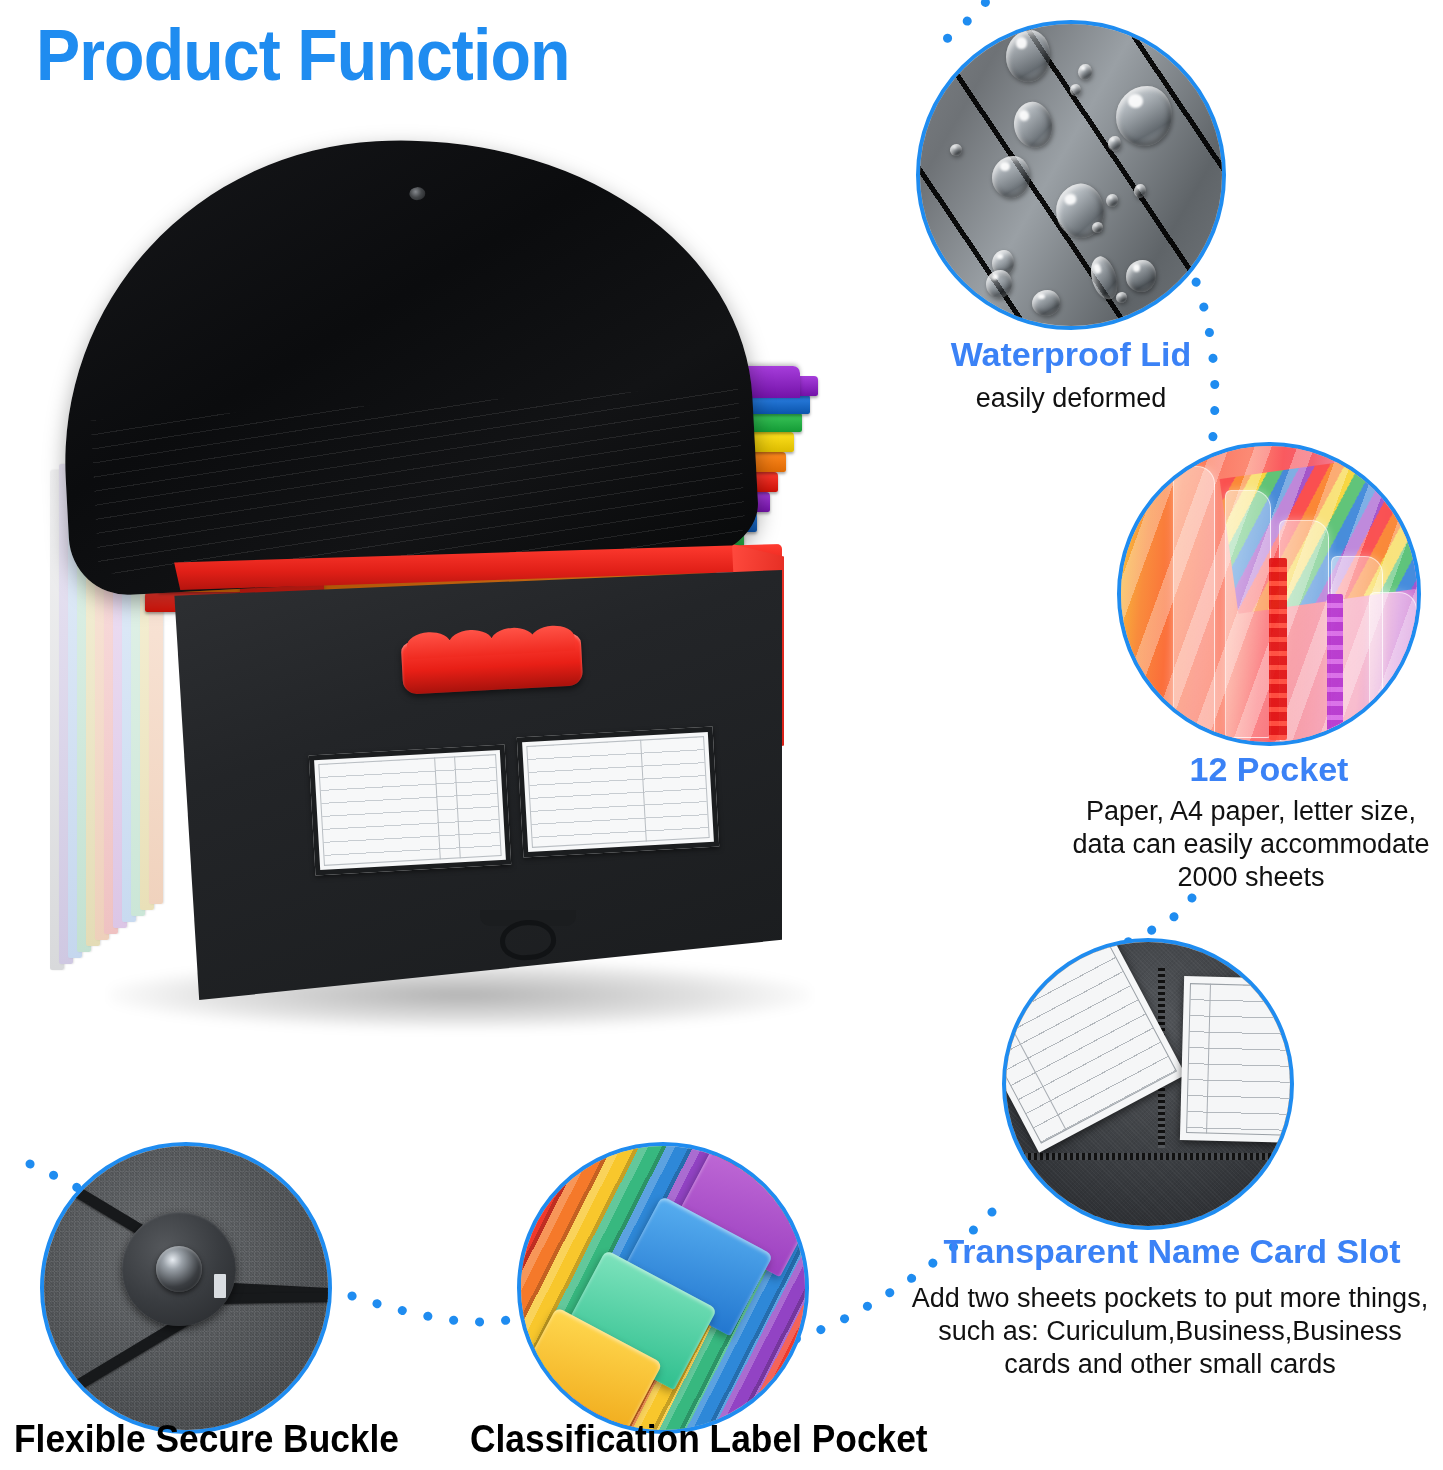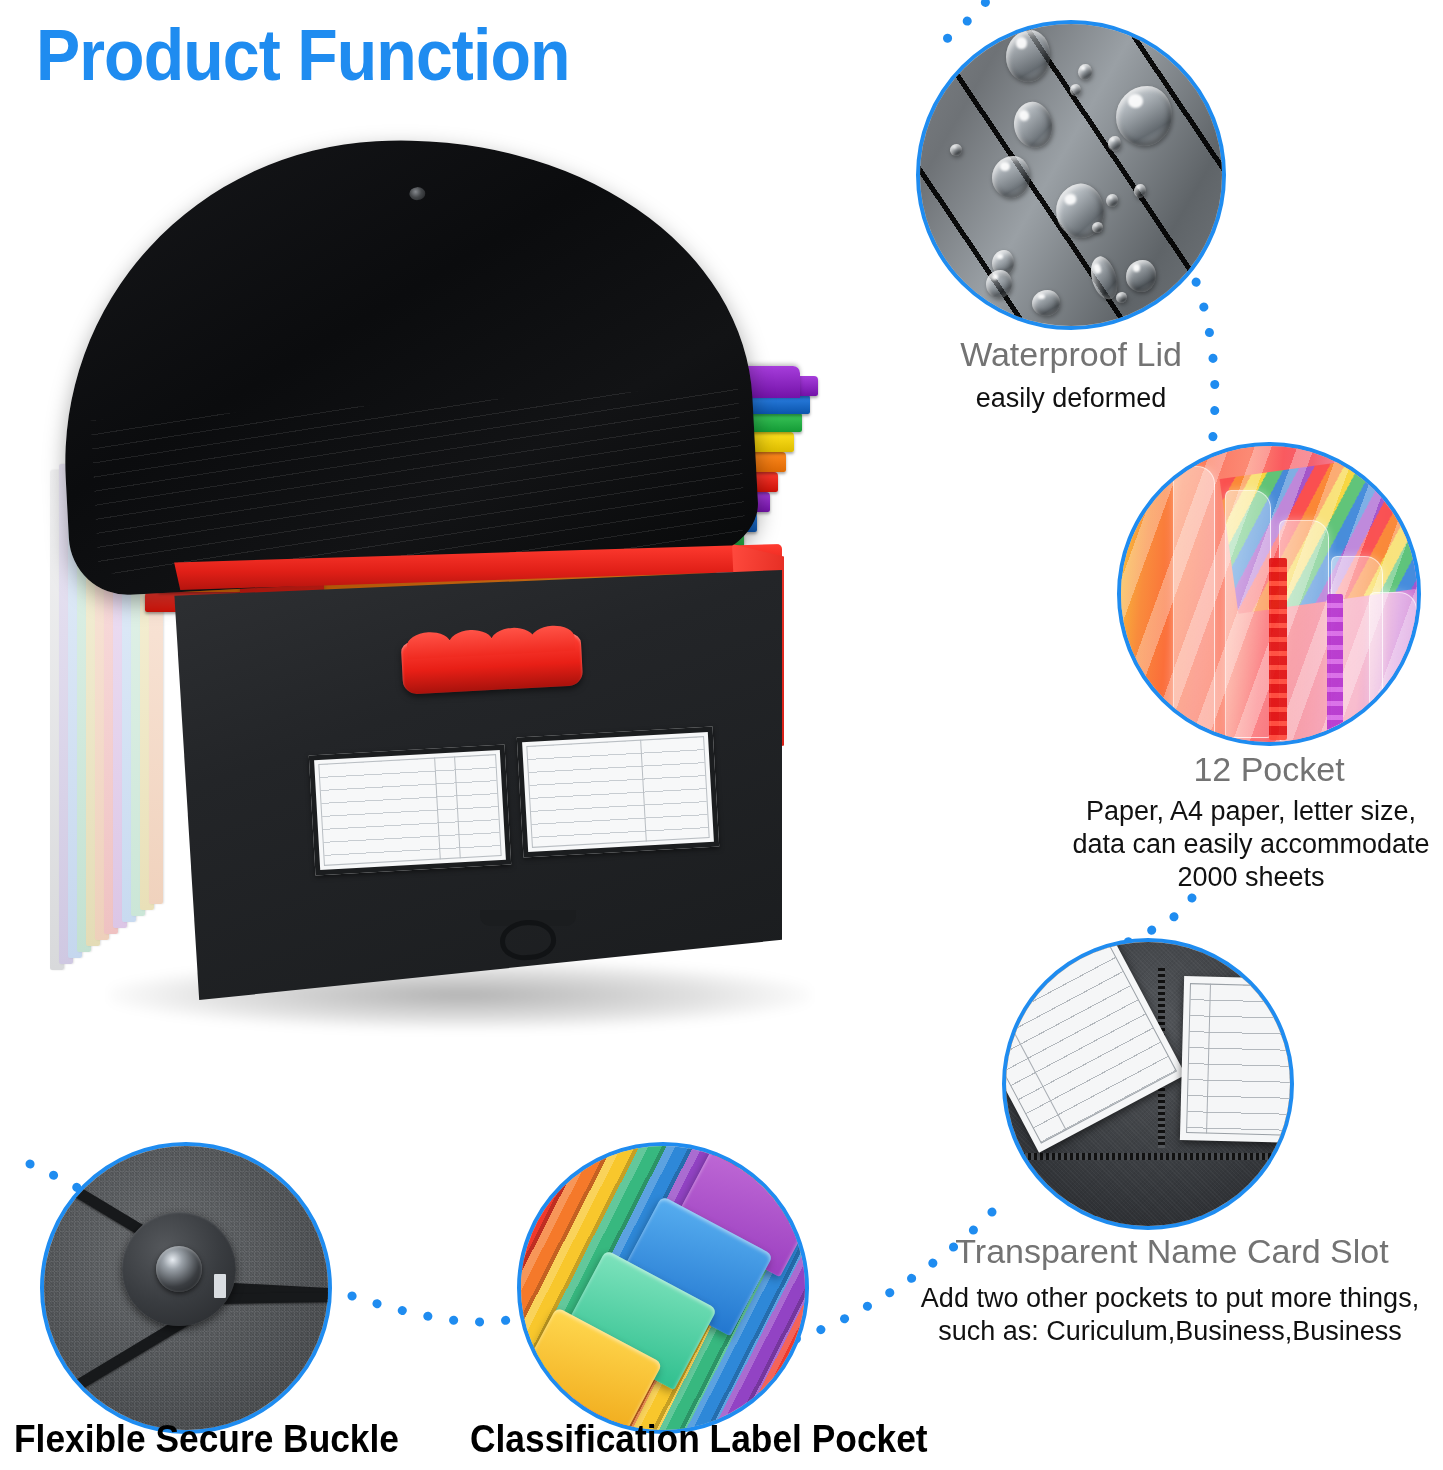--- a/index.html
+++ b/index.html
@@ -170,21 +170,21 @@
     position:absolute;
     border-radius:7px 7px 3px 3px;
     box-shadow:0 4px 9px rgba(0,0,0,.32), inset 0 2px 4px rgba(255,255,255,.5);
   }
 
   
   .dots { position:absolute; left:0; top:0; width:1443px; height:1470px; pointer-events:none; }
 
   
   .callout-head {
-    position:absolute; font-weight:normal; color:#737373;
+    position:absolute; font-weight:bold; color:#3b82f6;
     text-align:center; white-space:nowrap;
   }
   .callout-body {
     position:absolute; color:#111; text-align:center;
     line-height:1.22;
   }
   .bottom-label {
     position:absolute; font-weight:bold; color:#000;
     white-space:nowrap; transform:scaleX(.93); transform-origin:left center;
   }
@@ -449,22 +449,23 @@
       </div>
       <div class="nc-card" style="left:176px; top:36px; width:158px; height:164px; transform:rotate(1.5deg);">
         <div class="lines"></div>
           <div class="vline" style="left:26px;"></div>
       </div>
     </div>
   </div>
 
   <div class="callout-head" style="left:900px; top:1232px; width:544px; font-size:34px;">Transparent Name Card Slot</div>
   <div class="callout-body" style="left:896px; top:1282px; width:548px; font-size:27px;">
-    <div>Add two other pockets to put more things,</div>
+    <div>Add two sheets pockets to put more things,</div>
     <div>such as: Curiculum,Business,Business</div>
+    <div>cards and other small cards</div>
   </div>
 
   <div class="circle" style="left:40px; top:1142px; width:292px; height:292px;">
     <div class="photo">
       <div class="bk-bg"></div>
       <div class="bk-tex"></div>
       <div class="bk-cord" style="left:16px;  top:30px;  width:150px; height:11px; transform:rotate(31deg); transform-origin:left center;"></div>
       <div class="bk-cord" style="left:20px;  top:242px; width:150px; height:11px; transform:rotate(-31deg); transform-origin:left center;"></div>
       <div class="bk-cord" style="left:170px; top:136px; width:150px; height:11px; transform:rotate(3deg); transform-origin:left center;"></div>
       <div class="bk-cord" style="left:172px; top:148px; width:146px; height:10px; transform:rotate(-1deg); transform-origin:left center;"></div>

